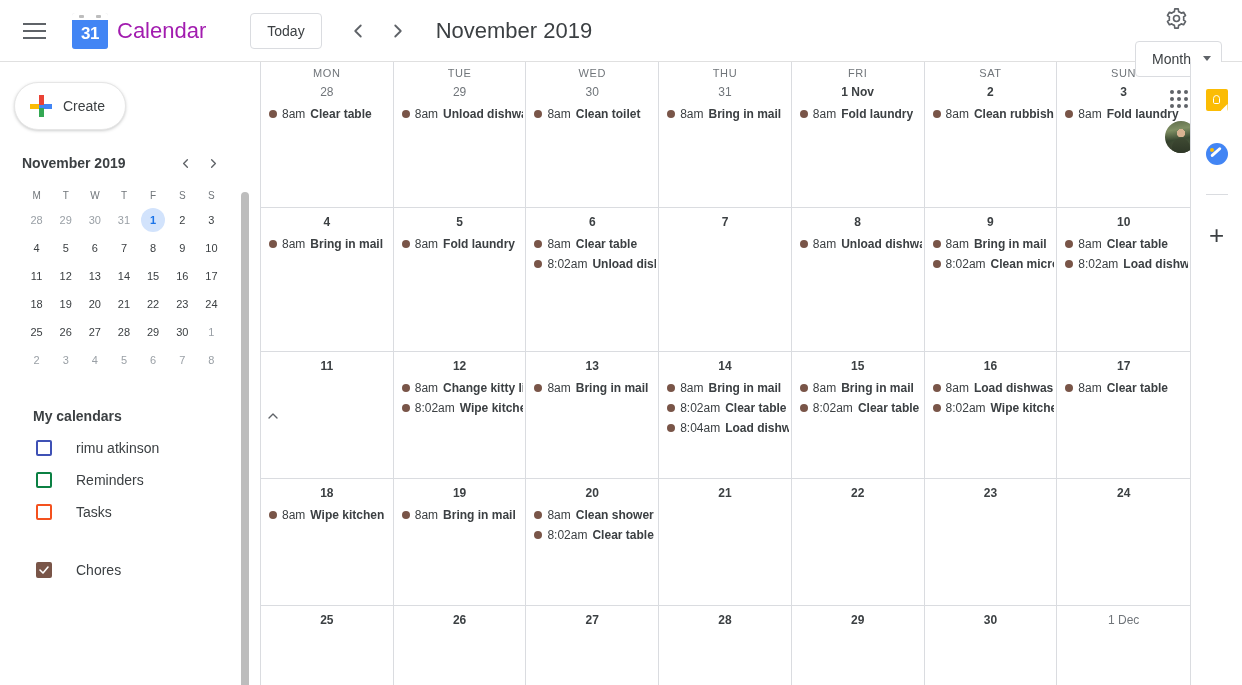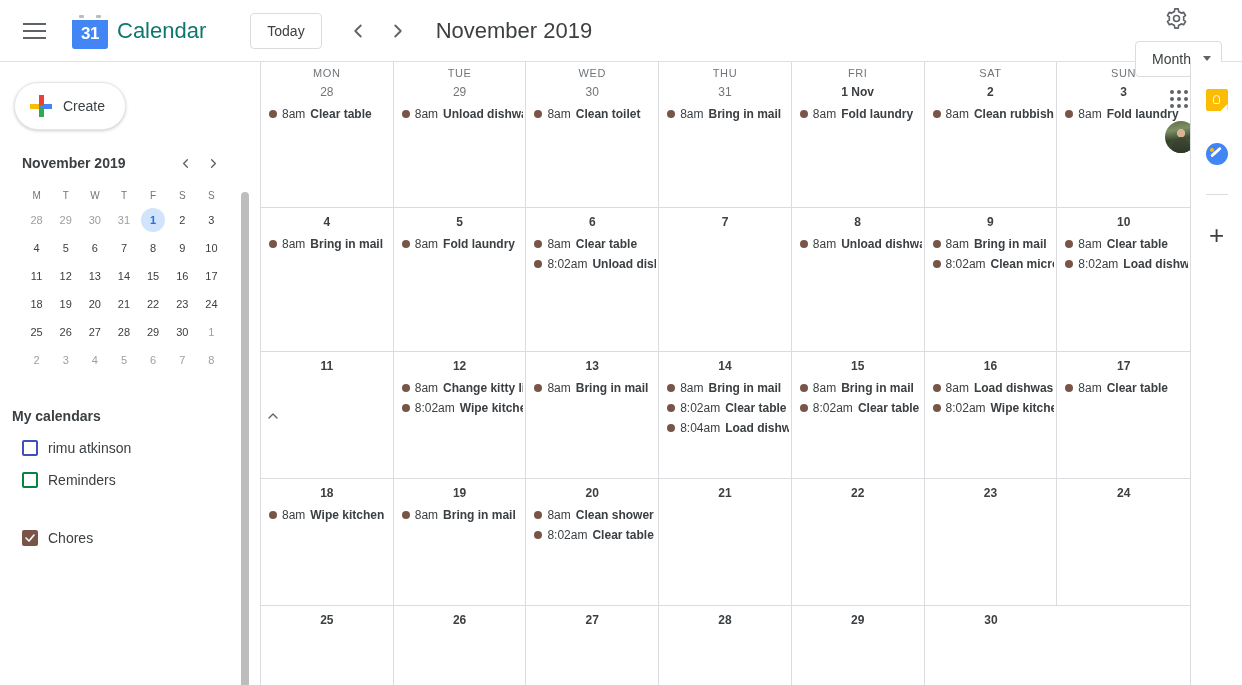--- a/index.html
+++ b/index.html
@@ -40,21 +40,21 @@
   .logo-icon .tab.l { left: 7px; }
   .logo-icon .tab.r { right: 7px; }
   .logo-icon .blue-box {
     position: absolute; top: 7px; left: 0; right: 0; bottom: 0;
     background: #4285f4;
     display: flex; align-items: center; justify-content: center;
     color: #fff; font-size: 17px; font-weight: bold; letter-spacing: -0.5px;
     padding-bottom: 1px;
   }
   .brand {
-    margin-left: 9px; font-size: 22px; color: #0f766e;
+    margin-left: 9px; font-size: 22px; color: #a21caf;
     font-weight: 400; letter-spacing: 0px;
   }
 
   .today-btn {
     margin-left: 44px;
     height: 36px; padding: 0 16px;
     border: 1px solid #dadce0; border-radius: 4px;
     background: #fff; color: #3c4043;
     font-size: 14px; font-family: inherit; cursor: pointer;
     display: flex; align-items: center;
@@ -152,33 +152,33 @@
 
   .people-search {
     margin: 14px 0 0 24px; width: 199px; height: 32px;
     background: #f1f3f4; border: none; border-radius: 4px;
     padding: 0 12px; font-size: 13px; color: #3c4043; font-family: inherit;
   }
   .people-search::placeholder { color: #5f6368; }
 
   .cal-section { margin-top: 26px; }
   .cal-section-head {
-    display: flex; align-items: center; height: 32px; padding: 0 16px 0 12px;
+    display: flex; align-items: center; height: 32px; padding: 0 16px 0 33px;
   }
   .cal-section-title { font-size: 14px; font-weight: bold; color: #3c4043; }
   .sec-actions { margin-left: auto; display: flex; align-items: center; gap: 10px; }
   .sec-btn {
     width: 22px; height: 22px; border: none; background: none; cursor: pointer;
     display:flex; align-items:center; justify-content:center; color: #5f6368;
   }
   .sec-btn svg { width: 16px; height: 16px; }
 
   .cal-item {
-    display: flex; align-items: center; height: 32px; padding-left: 22px;
-    gap: 10px; cursor: pointer;
+    display: flex; align-items: center; height: 32px; padding-left: 36px;
+    gap: 24px; cursor: pointer;
   }
   .cbox { width: 16px; height: 16px; border-radius: 2px; flex: 0 0 16px;
           display: flex; align-items: center; justify-content: center; }
   .cbox.outline { border: 2px solid #000; background: #fff; }
   .cbox.filled { border: 2px solid #000; }
   .cbox svg { width: 12px; height: 12px; }
   .cal-label { font-size: 14px; color: #3c4043; white-space: nowrap; }
 
   .sb-scrollbar {
     position: absolute; left: 241px; top: 130px; width: 8px; height: 553px;
@@ -514,20 +514,24 @@
     </div>
     <div id="my-cal-list">
         <div class="cal-item">
           <span class="cbox outline" style="border-color: rgb(63, 81, 181);"></span>
           <span class="cal-label">rimu atkinson</span>
         </div>
         <div class="cal-item">
           <span class="cbox outline" style="border-color: rgb(11, 128, 67);"></span>
           <span class="cal-label">Reminders</span>
         </div>
+        <div class="cal-item">
+          <span class="cbox outline" style="border-color: rgb(244, 81, 30);"></span>
+          <span class="cal-label">Tasks</span>
+        </div>
       </div>
   </div>
 
   <div class="cal-section">
     <div id="other-cal-list">
         <div class="cal-item">
           <span class="cbox filled" style="border-color: rgb(121, 85, 72); background: rgb(121, 85, 72);">
             <svg viewBox="0 0 24 24" fill="none" stroke="#fff" stroke-width="3.2" stroke-linecap="round" stroke-linejoin="round">
               <polyline points="4 12 10 18 20 6"></polyline>
             </svg>
@@ -861,20 +865,24 @@
       <div class="daycell">
         <div class="daynum">28</div>
         <div class="events"></div>
       </div>
       <div class="daycell">
         <div class="daynum">29</div>
         <div class="events"></div>
       </div>
       <div class="daycell">
         <div class="daynum">30</div>
+        <div class="events"></div>
+      </div>
+      <div class="daycell">
+        <div class="daynum muted">1 Dec</div>
         <div class="events"></div>
       </div>
     </div>
   </div>
 
 <div class="rail">
   <button class="rail-btn">
     <span class="keep-icon">
         <span class="bulb"></span>
       </span>

